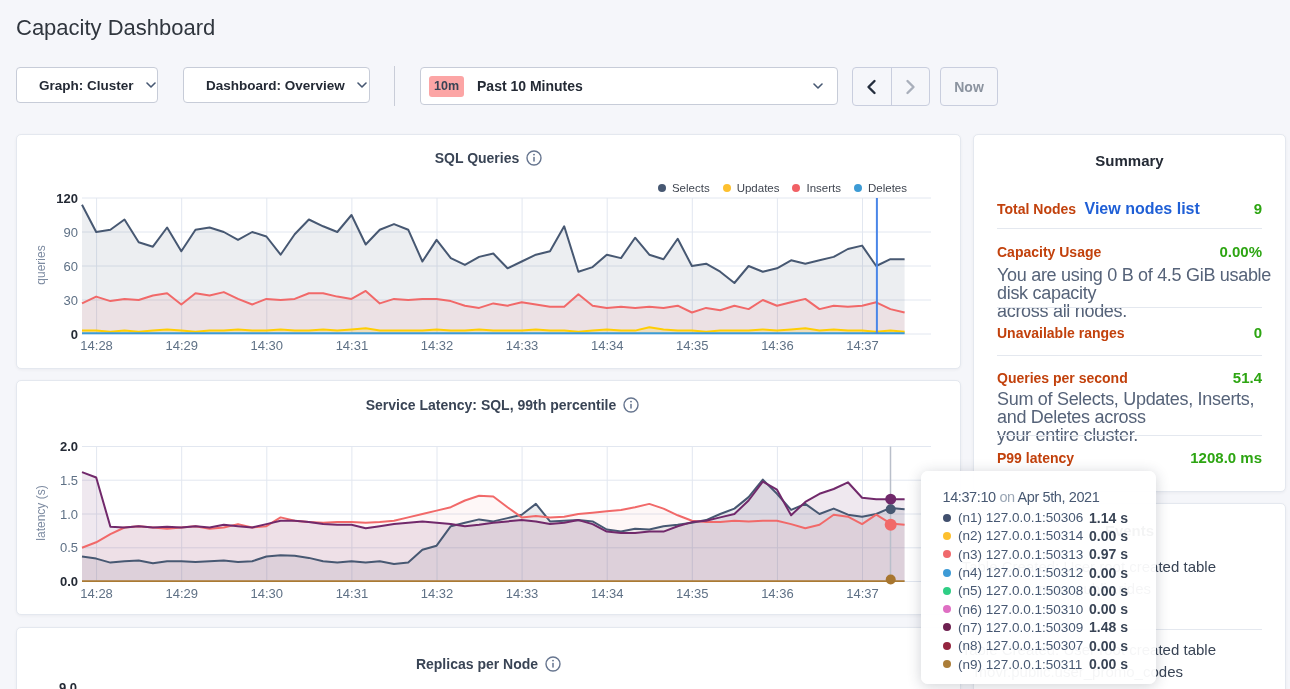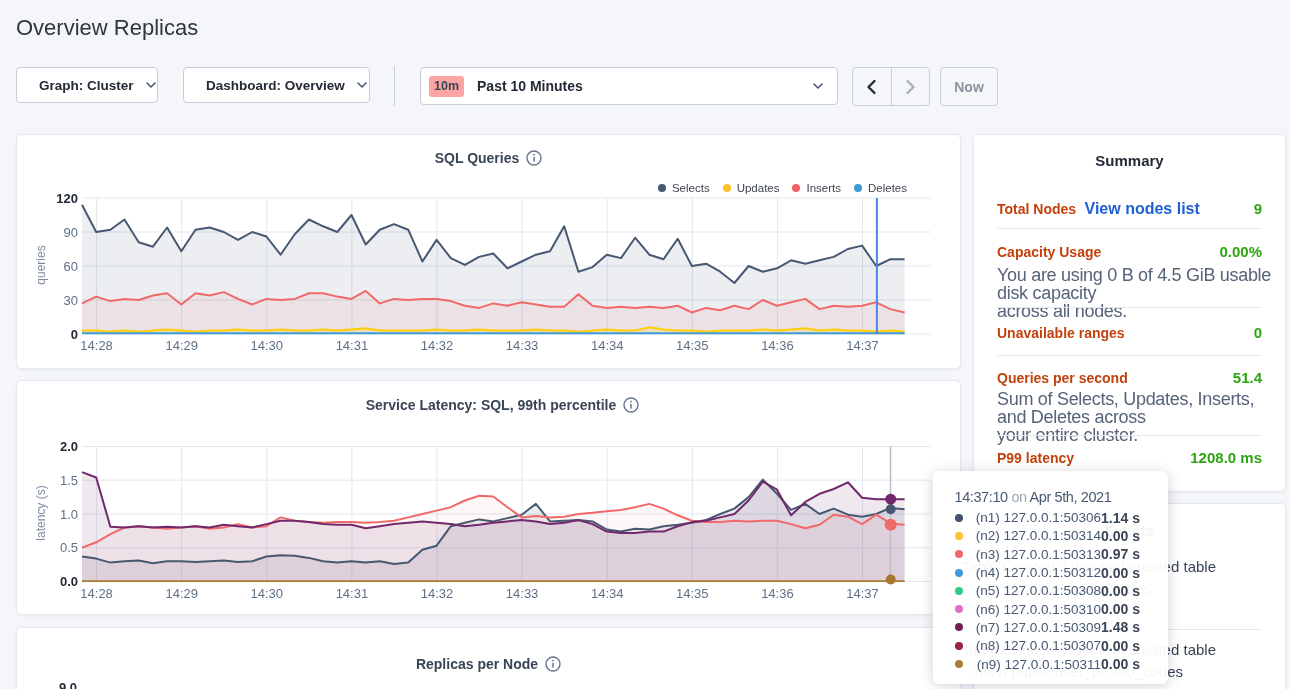--- a/index.html
+++ b/index.html
@@ -16,28 +16,28 @@
 .ld { width:8px; height:8px; border-radius:50%; display:inline-block; margin-right:6px; }
 .axx { font:13px "Liberation Sans",sans-serif; fill:#5f7186; }
 .axy { font:13px "Liberation Sans",sans-serif; fill:#5f7186; }
 .axyb { font:700 13px "Liberation Sans",sans-serif; fill:#242a35; }
 .rot { position:absolute; font-size:12px; color:#7d8ba1; transform:rotate(-90deg); transform-origin:center; white-space:nowrap; }
 .srow { position:absolute; left:997px; width:265px; }
 .slab { font-size:14px; font-weight:700; color:#c2410c; }
 .sval { position:absolute; right:0; top:0; font-size:15px; font-weight:700; color:#2da512; }
 .scap { position:absolute; left:997px; width:290px; font-size:18px; letter-spacing:-0.3px; color:#566379; line-height:18px; }
 .sdiv { position:absolute; left:997px; width:265px; border-top:1px solid #e4e8ef; }
-.ttr { display:flex; align-items:center; height:18.3px;text-align:right; }
+.ttr { display:flex; align-items:center; height:18.3px; }
 .ttd { width:8px; height:8px; border-radius:50%; margin-right:7.5px; flex:none; }
 .ttl { font-size:13.5px; color:#475872; width:131px; white-space:nowrap; }
 .ttv { font-size:14px; font-weight:700; color:#394455; }
 .ev { position:absolute; font-size:15px; color:#394455; white-space:nowrap; }
 </style></head>
 <body>
-<h1>Overview Replicas</h1>
+<h1>Capacity Dashboard</h1>
 
 <div class="btn" style="left:16px; top:67px; width:142px; height:36px; padding-left:22px;">Graph: Cluster<span style="margin-left:12px">
       <svg width="10" height="6" viewBox="0 0 10 6" style="display:block">
         <path d="M1 1 L5 5 L9 1" fill="none" stroke="#475872" stroke-width="1.6" stroke-linecap="round" stroke-linejoin="round"></path>
       </svg>
     </span></div>
 <div class="btn" style="left:183px; top:67px; width:187px; height:36px; padding-left:22px;">Dashboard: Overview<span style="margin-left:12px">
       <svg width="10" height="6" viewBox="0 0 10 6" style="display:block">
         <path d="M1 1 L5 5 L9 1" fill="none" stroke="#475872" stroke-width="1.6" stroke-linecap="round" stroke-linejoin="round"></path>
       </svg>
@@ -190,21 +190,21 @@
 <div class="srow" style="top:449px;"><span class="slab">P99 latency</span><span class="sval">1208.0 ms</span></div>
 
 <div class="panel" style="left:973px; top:503px; width:313px; height:300px;"></div>
 <div class="abs" style="left:973px; top:522px; width:313px; text-align:center; font-size:15px; font-weight:700; color:#242a35;">Events</div>
 <div class="ev" style="right:74px; top:558px;">Table Created: User root created table</div>
 <div class="ev" style="right:139px; top:580px;">movr.public.rides</div>
 <div class="abs" style="left:997px; top:629px; width:265px; border-top:1px solid #e4e8ef;"></div>
 <div class="ev" style="right:74px; top:640.5px;">Table Created: User root created table</div>
 <div class="ev" style="right:107px; top:663px;">movr.public.user_promo_codes</div>
 
-<div class="abs" style="left:921px; top:470.5px; width:235px; height:213px; background:rgba(255,255,255,0.95); border-radius:7px; box-shadow:0 2px 14px rgba(40,50,70,0.22); padding:18px 0 0 21.5px;margin-left:12px;">
+<div class="abs" style="left:921px; top:470.5px; width:235px; height:213px; background:rgba(255,255,255,0.95); border-radius:7px; box-shadow:0 2px 14px rgba(40,50,70,0.22); padding:18px 0 0 21.5px;">
   <div style="font-size:14.5px; letter-spacing:-0.4px; color:#475872; margin-bottom:4px;">14:37:10 <span style="color:#9aa6b5">on</span> Apr 5th, 2021</div>
   <div class="ttr">
       <span class="ttd" style="background:#41506e"></span>
       <span class="ttl">(n1) 127.0.0.1:50306</span>
       <span class="ttv">1.14 s</span>
     </div>
     <div class="ttr">
       <span class="ttd" style="background:#fdc02f"></span>
       <span class="ttl">(n2) 127.0.0.1:50314</span>
       <span class="ttv">0.00 s</span>

